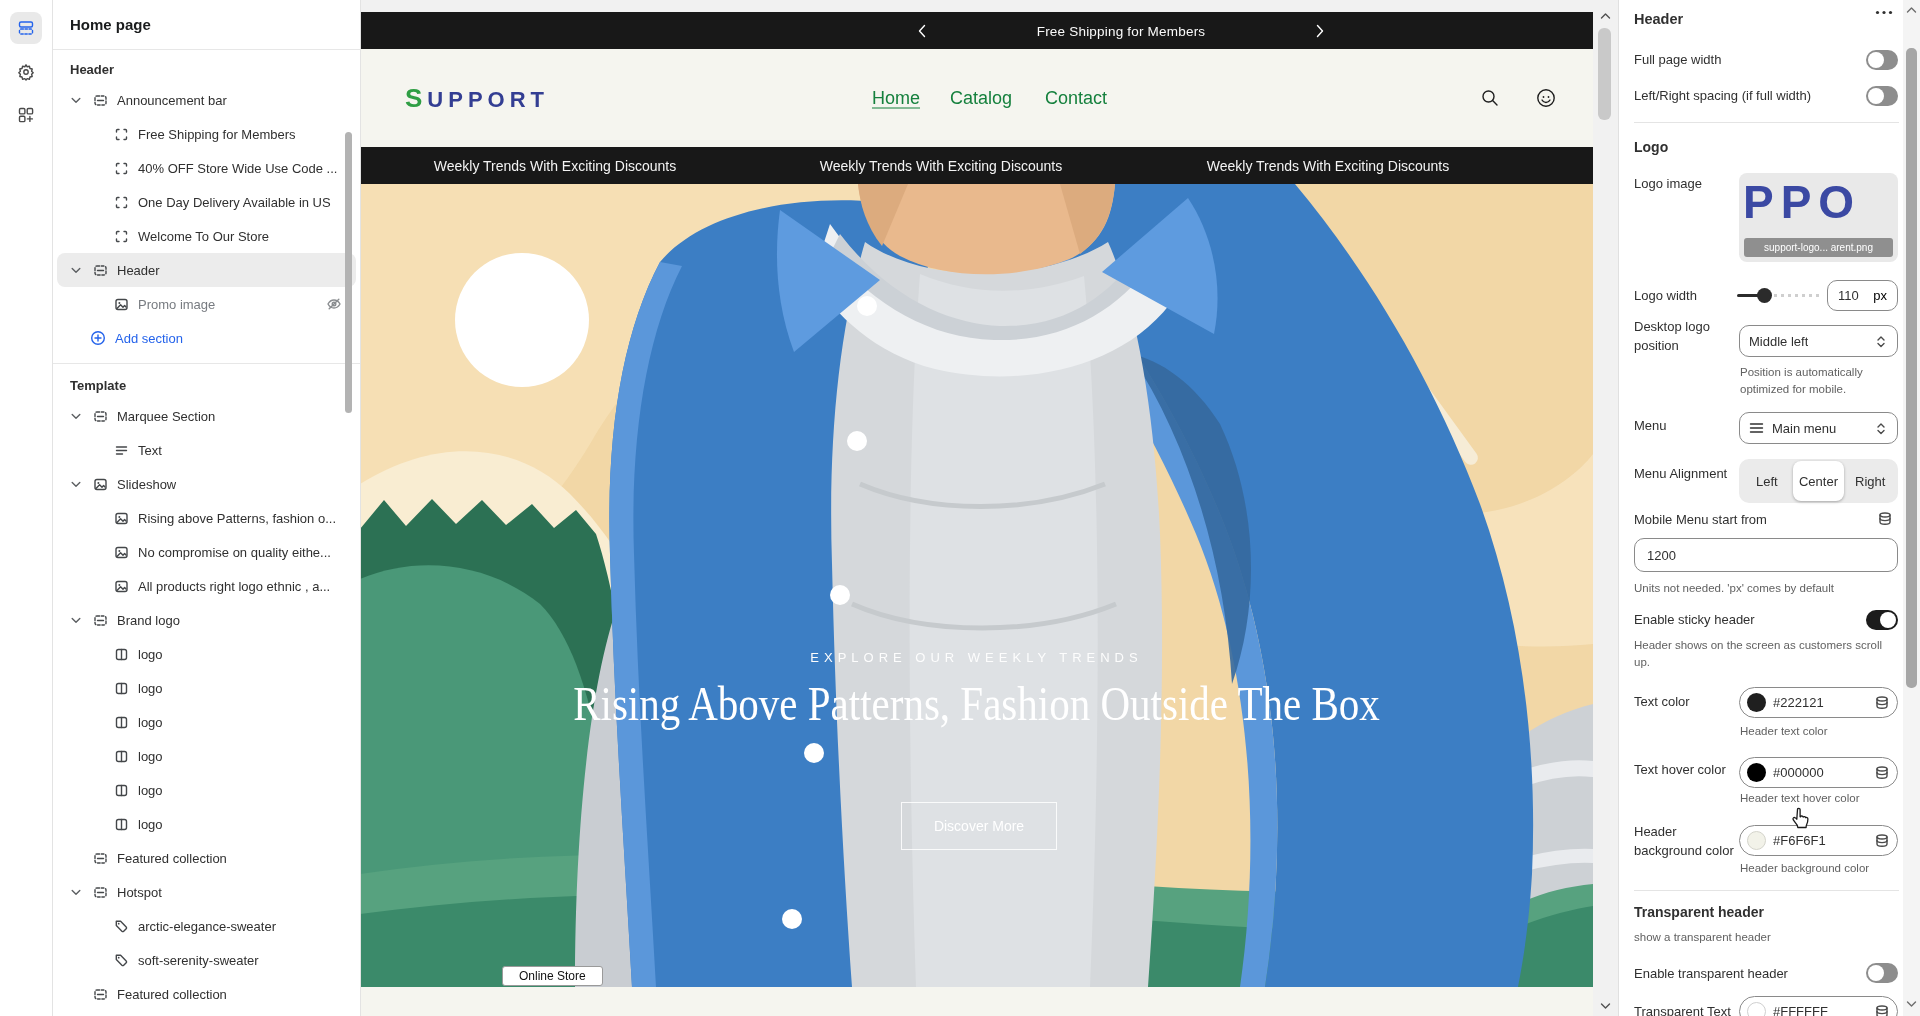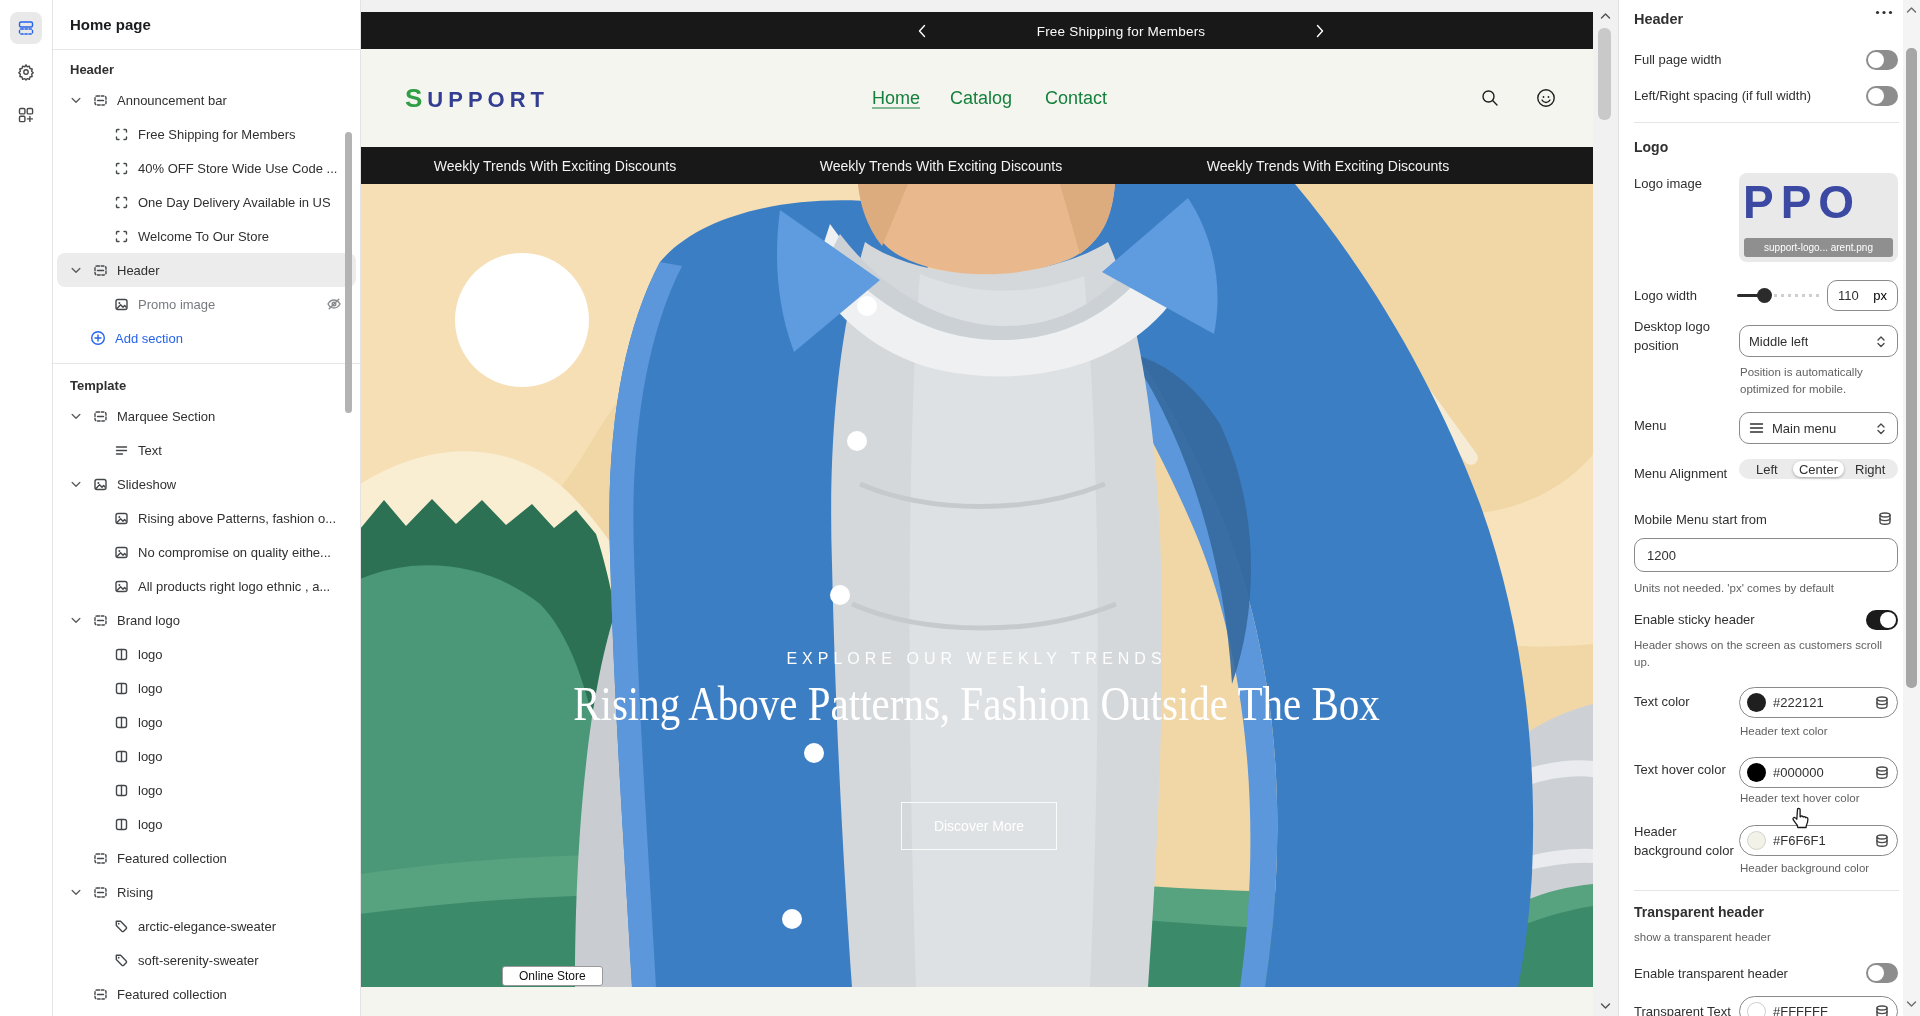--- a/index.html
+++ b/index.html
@@ -42,21 +42,21 @@
   .nav-item{position:absolute;top:50%;transform:translate(-50%,-50%);font-size:18px;color:#15803d;cursor:pointer;white-space:nowrap}
   .nav-item:nth-of-type(1){left:536px}
   .nav-item:nth-of-type(2){left:621px}
   .nav-item:nth-of-type(3){left:716px}
   .nav-item.active{text-decoration:underline;text-underline-offset:4px}
   .hicon{position:absolute;top:50%;transform:translate(-50%,-50%);color:#1f1f1f;cursor:pointer;display:flex}
   .pv-marquee{position:relative;height:37px;background:var(--darkbar);overflow:hidden;color:#f3f3f3}
   .mq{position:absolute;top:50%;transform:translate(-50%,-50%);font-size:14px;white-space:nowrap}
   .mq:nth-of-type(1){left:195px}.mq:nth-of-type(2){left:581px}.mq:nth-of-type(3){left:968px}.mq:nth-of-type(4){left:1355px}
   .pv-hero{position:relative;height:803px;overflow:hidden;background:#f2d7a6}
-  .hero-eyebrow{position:absolute;left:0;right:0;top:466px;text-align:center;color:#fdfdfd;font-size:16px;letter-spacing:5px}
+  .hero-eyebrow{position:absolute;left:0;right:0;top:466px;text-align:center;color:#fdfdfd;font-size:13px;letter-spacing:5px}
   .hero-title{position:absolute;left:0;right:0;top:495px;text-align:center;color:#fff;font-size:41px;
               font-family:"Liberation Serif",serif;transform:scaleY(1.18);white-space:nowrap}
   .hero-cta{position:absolute;left:541px;top:618px;width:154px;height:46px;border:1px solid rgba(255,255,255,.85);
             display:flex;align-items:center;justify-content:center;color:#fff;font-size:14px;cursor:pointer}
   .pv-badge{position:absolute;left:142px;top:782px;background:#fff;border:1px solid #9a9a9a;border-radius:3px;
             color:#111;font-size:12px;padding:2px 16px;white-space:nowrap}
   .pv-bottom{height:29px;background:var(--storebg)}
 
   
   .pv-scroll-thumb{position:absolute;left:1598px;top:28px;width:13px;height:92px;background:#c9c9c9;border-radius:6px;z-index:2}
@@ -80,21 +80,21 @@
               font-size:10px;display:flex;align-items:center;justify-content:center;border-radius:3px;white-space:nowrap;overflow:hidden}
   .selectbox{position:absolute;left:120px;width:159px;height:32px;border:1px solid #8a8a8a;border-radius:10px;background:#fff;
              display:flex;align-items:center;padding:0 9px;box-sizing:border-box;cursor:pointer}
   .selectbox .stx{white-space:nowrap;overflow:hidden}
   .stepper{margin-left:auto;display:flex;color:#4a4a4a}
   .valuebox{position:absolute;left:208px;top:280px;width:71px;height:31px;border:1px solid #8a8a8a;border-radius:10px;background:#fff;
             display:flex;align-items:center;padding:0 10px;box-sizing:border-box}
   .valuebox .unit{margin-left:auto;color:#000000}
   .fullinput{position:absolute;left:15px;top:538px;width:264px;height:34px;border:1px solid #8a8a8a;border-radius:10px;background:#fff;
              display:flex;align-items:center;padding-left:12px;box-sizing:border-box}
-  .seg{position:absolute;left:120px;top:459px;width:159px;height:20px;background:#ebebeb;border-radius:10px;display:flex;
+  .seg{position:absolute;left:120px;top:459px;width:159px;height:44px;background:#ebebeb;border-radius:10px;display:flex;
        padding:2px;box-sizing:border-box}
   .seg span{flex:1;display:flex;align-items:center;justify-content:center;border-radius:8px;cursor:pointer;color:#303030}
   .seg span.sel{background:#fff;box-shadow:0 1px 3px rgba(0,0,0,.3)}
   .colorpill{position:absolute;left:120px;width:159px;height:31px;border:1px solid #8a8a8a;border-radius:16px;background:#fff;
              display:flex;align-items:center;padding:0 7px;box-sizing:border-box;cursor:pointer}
   .swatch{width:19px;height:19px;border-radius:50%;margin-right:7px;flex:none}
   .dbicon{margin-left:auto;display:flex;color:#4a4a4a}
   .slider{position:absolute;left:118px;top:288px;width:86px;height:15px}
   .slider .fill{position:absolute;left:0;top:6px;width:27px;height:3px;background:#2b2b2b;border-radius:2px}
   .slider .dots{position:absolute;left:30px;right:0;top:6px;height:3px;border-radius:2px;
@@ -421,21 +421,21 @@
               <svg width="10" height="7" viewBox="0 0 10 7">
                 <path d="M1.2,1.5 L5,5.2 L8.8,1.5" fill="none" stroke="currentColor" stroke-width="1.4" stroke-linecap="round" stroke-linejoin="round"></path>
               </svg>
             </span>
             <span class="ticon">
               <svg width="15" height="15" viewBox="0 0 15 15">
                 <rect x="2" y="3" width="11" height="9" rx="2" fill="none" stroke="currentColor" stroke-width="1.4" stroke-linecap="round" stroke-linejoin="round" stroke-dasharray="2.6,1.7"></rect>
                 <path d="M4.5,7.5 h6" fill="none" stroke="currentColor" stroke-width="1.4" stroke-linecap="round" stroke-linejoin="round"></path>
               </svg>
             </span>
-            <span class="tlabel">Rising</span>
+            <span class="tlabel">Hotspot</span>
             <span class="teye" style="visibility: hidden;"></span>
           </div>
           <div class="trow lvl2">
 
             <span class="ticon">
               <svg width="15" height="15" viewBox="0 0 15 15">
                 <path d="M2.3,2.3 h4.3 l5.6,5.6 a1.3,1.3 0 0 1 0,1.8 l-2.5,2.5 a1.3,1.3 0 0 1 -1.8,0 L2.3,6.6 Z" fill="none" stroke="currentColor" stroke-width="1.4" stroke-linecap="round" stroke-linejoin="round"></path>
                 <circle cx="4.7" cy="4.7" r="0.9" fill="currentColor"></circle>
               </svg>
             </span>

